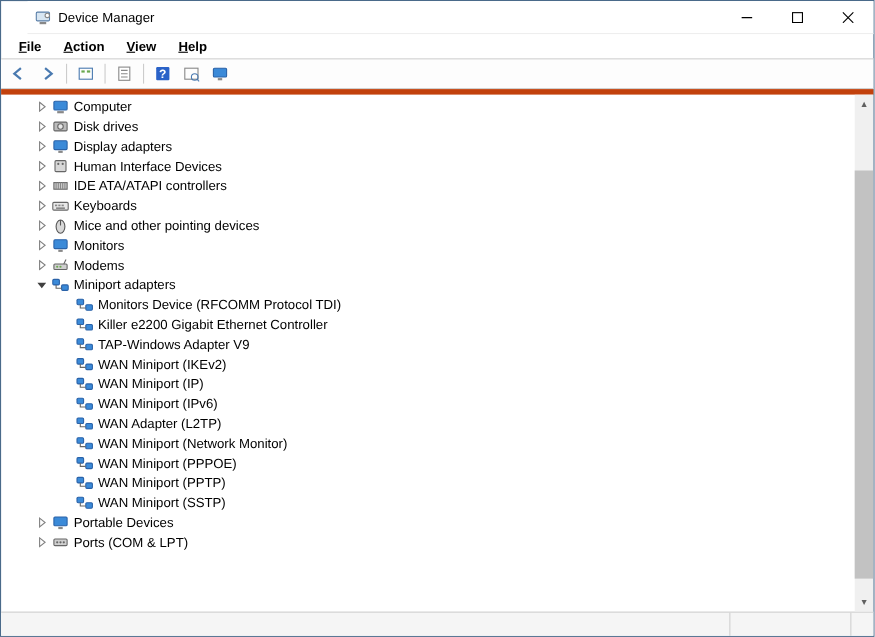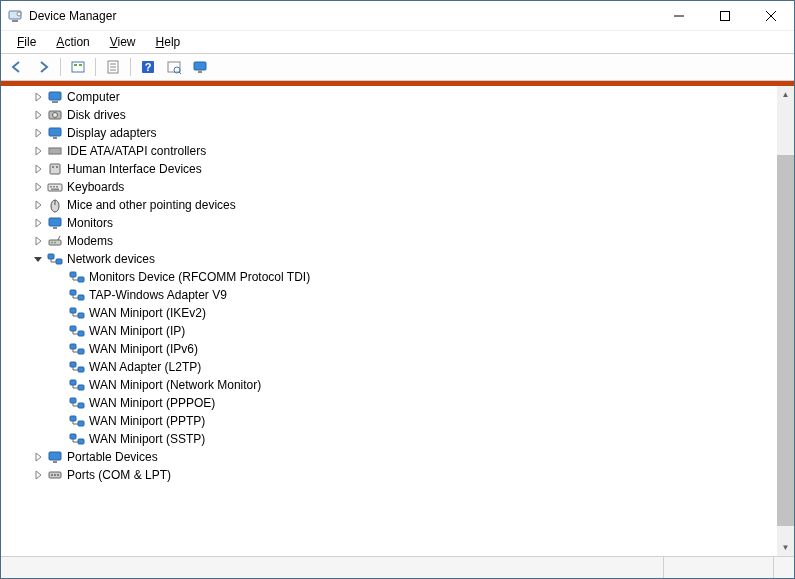--- a/index.html
+++ b/index.html
@@ -10,37 +10,39 @@
     border: 1px solid #4a6a8a;
     display: flex; flex-direction: column;
     position: relative;
   }
   .titlebar {
     height: 30px;
     background: #fff;
     display: flex; align-items: center;
     padding: 0 0 0 6px;
     border-bottom: 1px solid #eee;
+    margin-left: 24px;
   }
   .titlebar .app-icon {
     width: 16px; height: 16px; margin-right: 6px;
     display: inline-flex; align-items: center; justify-content: center;
   }
   .titlebar .title { color: #000; font-size: 12px; flex: 1; }
   .titlebar .win-controls { display: flex; height: 100%; }
   .titlebar .win-btn {
     width: 46px; height: 100%;
     display: flex; align-items: center; justify-content: center;
     color: #000;
   }
   .menubar {
     height: 22px;
     display: flex; align-items: center;
     padding: 0 8px;
     gap: 4px;
+    font-weight: bold;
   }
   .menubar .menu-item {
     padding: 2px 8px;
     font-size: 12px;
     cursor: default;
   }
   .menubar .menu-item .ul { text-decoration: underline; }
   .toolbar {
     height: 28px;
     border-top: 1px solid #d0d0d0;
@@ -268,55 +270,55 @@
           </div>
           <div class="tree-row">
             <span class="indent" style="width:24px"></span>
             <span class="expander ">
               <svg width="10" height="10" viewBox="0 0 10 10">
                 <path d="M3 1 L8 5 L3 9 Z" fill="none" stroke="#808080" stroke-width="1"></path>
               </svg>
             </span>
             <span class="node-icon">
               <svg width="16" height="16" viewBox="0 0 16 16">
+                <rect x="3" y="3" width="10" height="10" rx="1" fill="#d8d8d8" stroke="#666"></rect>
+                <circle cx="6" cy="6" r="1" fill="#666"></circle>
+                <circle cx="10" cy="6" r="1" fill="#666"></circle>
+              </svg>
+            </span>
+            <span class="node-label">Human Interface Devices</span>
+          </div>
+          <div class="tree-row">
+            <span class="indent" style="width:24px"></span>
+            <span class="expander ">
+              <svg width="10" height="10" viewBox="0 0 10 10">
+                <path d="M3 1 L8 5 L3 9 Z" fill="none" stroke="#808080" stroke-width="1"></path>
+              </svg>
+            </span>
+            <span class="node-icon">
+              <svg width="16" height="16" viewBox="0 0 16 16">
                 <rect x="2" y="5" width="12" height="6" fill="#cfcfcf" stroke="#666"></rect>
                 <line x1="4" y1="5" x2="4" y2="11" stroke="#888"></line>
                 <line x1="6" y1="5" x2="6" y2="11" stroke="#888"></line>
                 <line x1="8" y1="5" x2="8" y2="11" stroke="#888"></line>
                 <line x1="10" y1="5" x2="10" y2="11" stroke="#888"></line>
                 <line x1="12" y1="5" x2="12" y2="11" stroke="#888"></line>
               </svg>
             </span>
             <span class="node-label">IDE ATA/ATAPI controllers</span>
           </div>
           <div class="tree-row">
             <span class="indent" style="width:24px"></span>
             <span class="expander ">
               <svg width="10" height="10" viewBox="0 0 10 10">
                 <path d="M3 1 L8 5 L3 9 Z" fill="none" stroke="#808080" stroke-width="1"></path>
               </svg>
             </span>
             <span class="node-icon">
               <svg width="16" height="16" viewBox="0 0 16 16">
-                <rect x="3" y="3" width="10" height="10" rx="1" fill="#d8d8d8" stroke="#666"></rect>
-                <circle cx="6" cy="6" r="1" fill="#666"></circle>
-                <circle cx="10" cy="6" r="1" fill="#666"></circle>
-              </svg>
-            </span>
-            <span class="node-label">Human Interface Devices</span>
-          </div>
-          <div class="tree-row">
-            <span class="indent" style="width:24px"></span>
-            <span class="expander ">
-              <svg width="10" height="10" viewBox="0 0 10 10">
-                <path d="M3 1 L8 5 L3 9 Z" fill="none" stroke="#808080" stroke-width="1"></path>
-              </svg>
-            </span>
-            <span class="node-icon">
-              <svg width="16" height="16" viewBox="0 0 16 16">
                 <rect x="1" y="5" width="14" height="7" rx="1" fill="#e8e8e8" stroke="#666"></rect>
                 <rect x="3" y="7" width="2" height="1.5" fill="#888"></rect>
                 <rect x="6" y="7" width="2" height="1.5" fill="#888"></rect>
                 <rect x="9" y="7" width="2" height="1.5" fill="#888"></rect>
                 <rect x="4" y="9.5" width="8" height="1.5" fill="#888"></rect>
               </svg>
             </span>
             <span class="node-label">Keyboards</span>
           </div>
           <div class="tree-row">
@@ -373,32 +375,43 @@
                 <path d="M1 3 L9 3 L5 8 Z" fill="#404040"></path>
               </svg>
             </span>
             <span class="node-icon">
               <svg width="16" height="16" viewBox="0 0 16 16">
                 <rect x="1" y="3" width="6" height="5" rx="1" fill="#3b8ad8" stroke="#2a62a8"></rect>
                 <rect x="9" y="8" width="6" height="5" rx="1" fill="#3b8ad8" stroke="#2a62a8"></rect>
                 <path d="M4 8 L4 11 L9 11" fill="none" stroke="#666"></path>
               </svg>
             </span>
-            <span class="node-label">Network devices</span>
+            <span class="node-label">Miniport adapters</span>
           </div>
           <div class="tree-row">
             <span class="indent" style="width:62px"></span>
             <span class="node-icon">
               <svg width="16" height="16" viewBox="0 0 16 16">
                 <rect x="1" y="3" width="6" height="5" rx="1" fill="#3b8ad8" stroke="#2a62a8"></rect>
                 <rect x="9" y="8" width="6" height="5" rx="1" fill="#3b8ad8" stroke="#2a62a8"></rect>
                 <path d="M4 8 L4 11 L9 11" fill="none" stroke="#666"></path>
               </svg>
             </span>
             <span class="node-label">Monitors Device (RFCOMM Protocol TDI)</span>
+          </div>
+          <div class="tree-row">
+            <span class="indent" style="width:62px"></span>
+            <span class="node-icon">
+              <svg width="16" height="16" viewBox="0 0 16 16">
+                <rect x="1" y="3" width="6" height="5" rx="1" fill="#3b8ad8" stroke="#2a62a8"></rect>
+                <rect x="9" y="8" width="6" height="5" rx="1" fill="#3b8ad8" stroke="#2a62a8"></rect>
+                <path d="M4 8 L4 11 L9 11" fill="none" stroke="#666"></path>
+              </svg>
+            </span>
+            <span class="node-label">Killer e2200 Gigabit Ethernet Controller</span>
           </div>
           <div class="tree-row">
             <span class="indent" style="width:62px"></span>
             <span class="node-icon">
               <svg width="16" height="16" viewBox="0 0 16 16">
                 <rect x="1" y="3" width="6" height="5" rx="1" fill="#3b8ad8" stroke="#2a62a8"></rect>
                 <rect x="9" y="8" width="6" height="5" rx="1" fill="#3b8ad8" stroke="#2a62a8"></rect>
                 <path d="M4 8 L4 11 L9 11" fill="none" stroke="#666"></path>
               </svg>
             </span>

